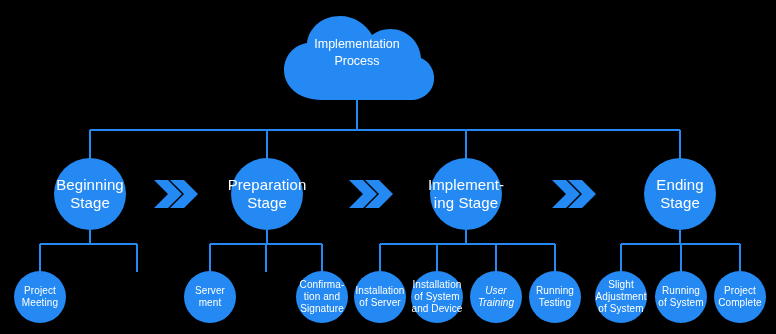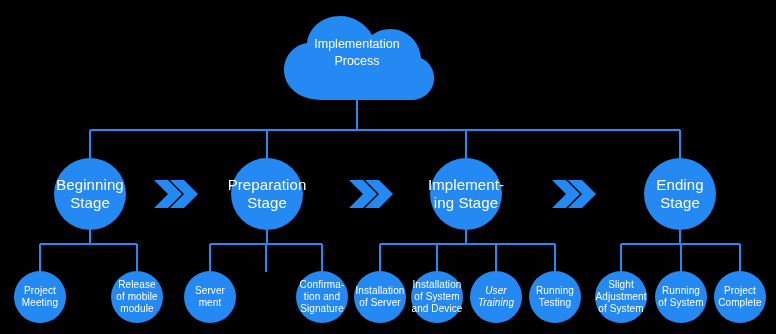--- a/index.html
+++ b/index.html
@@ -145,25 +145,20 @@
   </div>
   <div class="node stage-node" style="left:644px; top:158px;">
     <span>Ending
 Stage</span>
   </div>
 
   <div class="node leaf-node" style="left:14px; top:271px;">
     <span>Project
 Meeting</span>
   </div>
-  <div class="node leaf-node" style="left:111px; top:271px;">
-    <span>Release
-of mobile
-module</span>
-  </div>
 
   <div class="node leaf-node" style="left:184px; top:271px;">
     <span>Server
 ment</span>
   </div>
   <div class="node leaf-node" style="left:296px; top:271px;">
     <span>Confirma-
 tion and
 Signature</span>
   </div>

